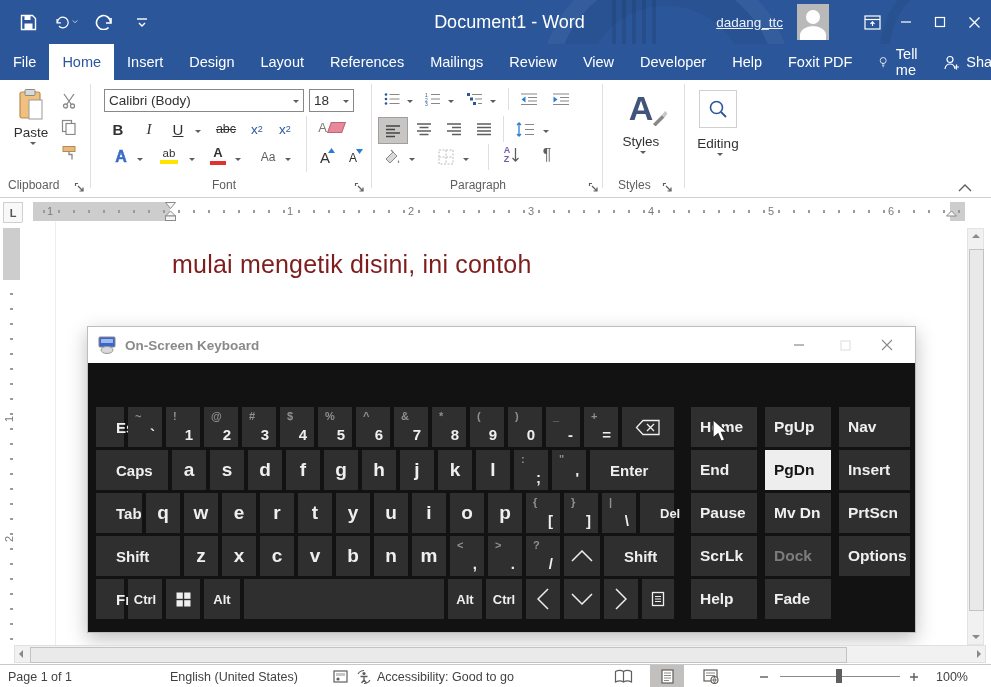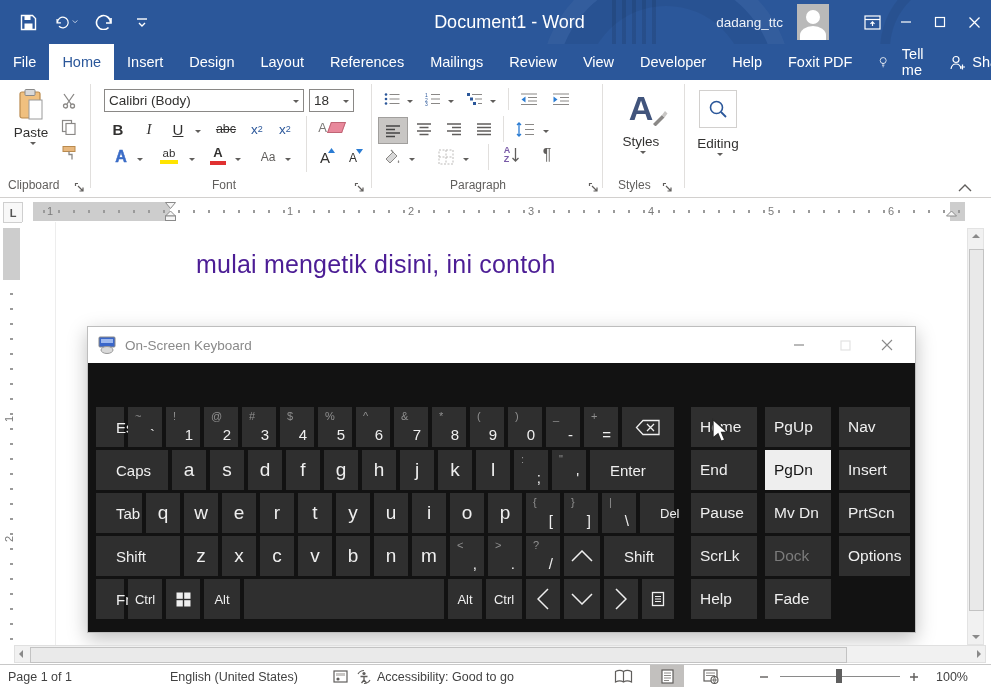--- a/index.html
+++ b/index.html
@@ -11,31 +11,31 @@
       border:16px solid rgba(255,255,255,.04);box-shadow:0 0 0 30px rgba(0,0,0,.05) inset;}
   .deco-bars{position:absolute;left:612px;top:0;width:50px;height:44px;
       background:repeating-linear-gradient(90deg,rgba(0,0,0,.10) 0 4px,transparent 4px 10px);}
   .deco-swirl{position:absolute;left:880px;top:-30px;width:140px;height:140px;border-radius:50%;
       border:10px solid rgba(0,0,0,.06);}
   .qat{position:absolute;left:16px;top:0;height:44px;display:flex;align-items:center;gap:14px;}
   .qbtn{display:flex;align-items:center;justify-content:center;width:24px;height:24px;cursor:default;}
   .tb-title{position:absolute;left:0;right:0;top:0;height:44px;display:flex;align-items:center;justify-content:center;
       font-size:18px;color:#ffffff;pointer-events:none;margin-left:28px;}
   .tb-right{position:absolute;right:0;top:0;height:44px;display:flex;align-items:center;}
-  .tb-user{font-size:13.5px;color:#eef2f8;margin-right:14px;}
+  .tb-user{font-size:13.5px;color:#eef2f8;margin-right:14px;text-decoration:underline;}
   .avatar{width:32px;height:36px;background:#b9b9b9;position:relative;overflow:hidden;margin-right:26px;}
   .avatar .head{position:absolute;left:9px;top:6px;width:14px;height:14px;border-radius:50%;background:#fff;}
   .avatar .body{position:absolute;left:3px;top:22px;width:26px;height:18px;border-radius:50% 50% 0 0;background:#fff;}
   .winbtn{width:34px;height:44px;display:flex;align-items:center;justify-content:center;}
   
   .tabrow{position:absolute;left:0;top:44px;width:991px;height:36px;background:#2b579a;display:flex;align-items:stretch;}
   #tabs{display:flex;align-items:stretch;}
   .tab{padding:0 13px;display:flex;align-items:center;color:#fff;font-size:14.5px;white-space:nowrap;}
   .tab.active{background:#fff;color:#2b579a;}
-  .tellme{display:flex;align-items:center;color:#fff;font-size:14.5px;gap:14px;margin-left:4px;padding:0 10px;}
+  .tellme{display:flex;align-items:center;color:#fff;font-size:14.5px;gap:8px;margin-left:4px;padding:0 10px;}
   .share{display:flex;align-items:center;color:#fff;font-size:14.5px;gap:6px;margin-left:auto;padding:0 24px 0 10px;}
   
   .ribbon{position:absolute;left:0;top:80px;width:991px;height:117px;background:#fff;border-bottom:1px solid #d2d0ce;}
   .gsep{position:absolute;top:4px;height:104px;width:1px;background:#e1dfdd;}
   .glabel{position:absolute;top:98px;font-size:12px;color:#605e5c;}
   .launcher{position:absolute;top:99px;width:12px;height:12px;}
   .chev{display:inline-block;width:0;height:0;border:3.5px solid transparent;border-top-color:#605e5c;margin-left:3px;vertical-align:middle;transform:translateY(2px);}
   .rbtn{position:absolute;display:flex;align-items:center;justify-content:center;height:22px;}
   .combo{position:absolute;height:23px;border:1px solid #8a8886;background:#fff;display:flex;align-items:center;
          font-size:13.5px;color:#323130;padding:0 4px;box-sizing:border-box;}
@@ -51,36 +51,36 @@
       background:repeating-linear-gradient(to right,transparent 0 13px,#9a9a9a 13px 15px);}
   .rnum{position:absolute;top:3px;font-size:11px;color:#7a7a7a;transform:translateX(-50%);}
   .vruler{position:absolute;left:3px;top:228px;width:17px;height:412px;background:#fff;}
   .vruler .marg{position:absolute;left:0;top:0;width:17px;height:52px;background:#cdcdcd;}
   .vruler .ticks{position:absolute;left:7px;top:52px;width:3px;height:360px;
       background:repeating-linear-gradient(to bottom,transparent 0 13px,#9a9a9a 13px 15px);}
   .vnum{position:absolute;left:3px;font-size:11px;color:#7a7a7a;transform:rotate(-90deg);}
   
   .docarea{position:absolute;left:22px;top:222px;width:945px;height:423px;background:#fff;}
   .pageedge{position:absolute;left:33px;top:0;width:1px;height:423px;background:#ededed;}
-  .doctext{position:absolute;left:150px;top:28px;font-size:25px;color:#4c1d95;letter-spacing:.2px;margin-left:24px;}
+  .doctext{position:absolute;left:150px;top:28px;font-size:25px;color:#7f1d1d;letter-spacing:.2px;}
   
   .vscroll{position:absolute;left:967px;top:228px;width:17px;height:417px;background:#f1f1f1;border:1px solid #e3e3e3;box-sizing:border-box;}
   .vthumb{position:absolute;left:1px;top:20px;width:13px;height:360px;background:#e9e9e9;border:1px solid #c3c3c3;}
   .sarrow{position:absolute;width:0;height:0;border:4px solid transparent;}
   .hscroll{position:absolute;left:14px;top:645px;width:972px;height:18px;background:#f1f1f1;border:1px solid #e0e0e0;box-sizing:border-box;}
   .hthumb{position:absolute;left:15px;top:1px;width:815px;height:14px;background:#eaeaea;border:1px solid #c3c3c3;}
   
   .statusbar{position:absolute;left:0;top:664px;width:991px;height:23px;background:#fff;border-top:1px solid #c8c8c8;
       font-size:12.5px;color:#424242;}
   .sitem{position:absolute;top:0;height:23px;display:flex;align-items:center;}
   .zoomline{position:absolute;left:780px;top:11px;width:120px;height:1px;background:#8a8a8a;}
   .zoomthumb{position:absolute;left:836px;top:4px;width:6px;height:14px;background:#5f5f5f;}
   
   .osk{position:absolute;left:87px;top:326px;width:829px;height:307px;background:#e5e5e5;
-       border:1px solid #bdbdbd;box-sizing:border-box;box-shadow:0 6px 18px rgba(0,0,0,.25);}
+       border:1px solid #bdbdbd;box-sizing:border-box;box-shadow:0 6px 18px rgba(0,0,0,.25);font-weight:bold;}
   .osk-title{position:relative;height:36px;background:#fff;display:flex;align-items:center;}
   .osk-title .ttl{font-size:13.5px;color:#8a8a8a;margin-left:8px;}
   .osk-ctl{position:absolute;top:0;height:36px;width:40px;display:flex;align-items:center;justify-content:center;}
   .osk-body{position:absolute;left:0;top:36px;right:0;bottom:0;background:#121212;}
   #osk-main{position:absolute;left:8px;top:44px;}
   .krow{display:flex;gap:4px;margin-bottom:3px;height:40px;}
   .key{flex:none;width:34px;height:40px;background:#2f2f2f;color:#efefef;position:relative;
        display:flex;align-items:center;justify-content:center;font-size:15px;}
   .key.ltr{font-size:19px;}
   .key.mod{justify-content:flex-start;padding-left:20px;box-sizing:border-box;}

